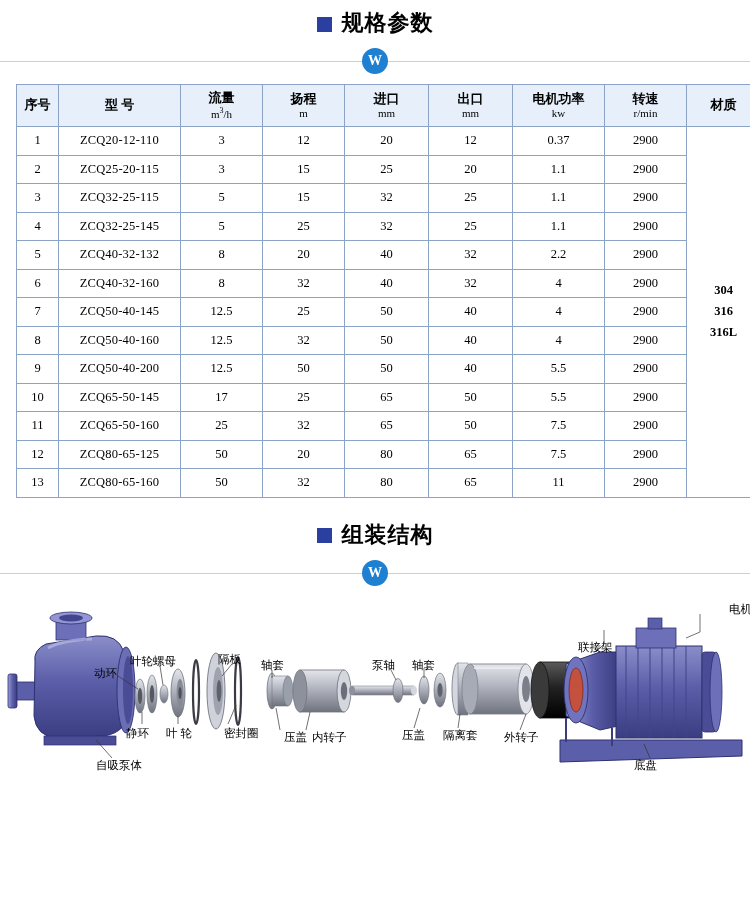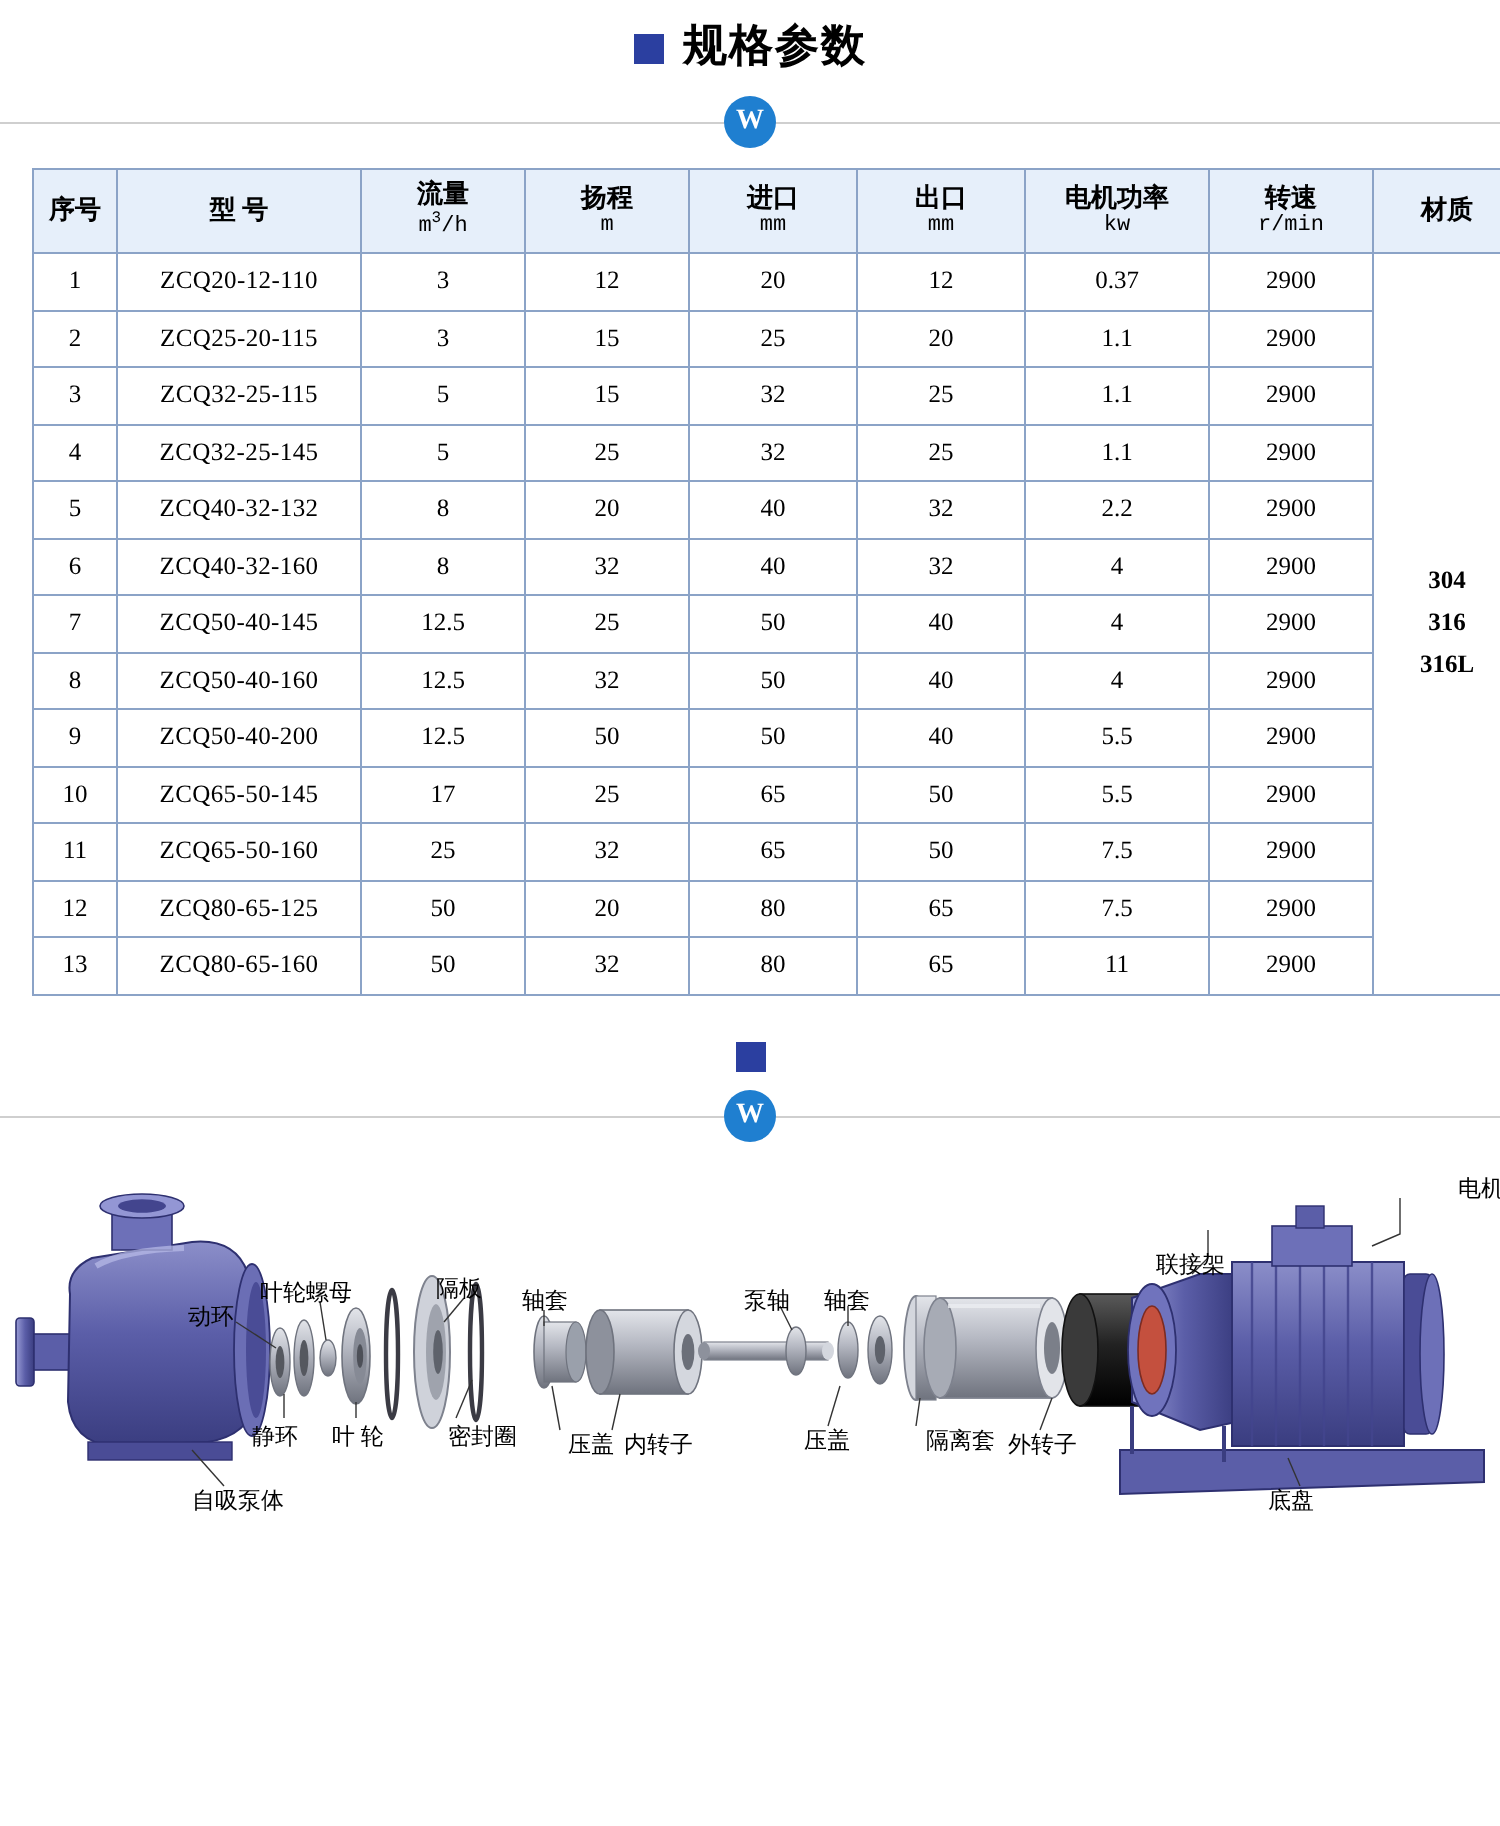--- a/index.html
+++ b/index.html
@@ -79,21 +79,21 @@
     background: #e6effa;
     height: 42px;
     font-weight: bold;
     line-height: 1.15;
     font-size: 13px;
   }
   table.spec thead th .unit {
     display: block;
     font-weight: normal;
     font-size: 11px;
-    font-family: Liberation Mono, monospace;
+    font-family: Liberation Serif, serif;
   }
   table.spec tbody td { height: 28.5px; }
   .col-no { width: 42px; }
   .col-model { width: 122px; }
   .col-num { width: 82px; }
   .col-num2 { width: 84px; }
   .col-power { width: 92px; }
   .col-speed { width: 82px; }
   .col-mat { width: 74px; }
   td.material {
@@ -310,20 +310,21 @@
           <td>65</td>
           <td class="low">11</td>
           <td>2900</td>
         </tr>
       </tbody>
     </table>
   </div>
 
   <div class="section-head" style="padding-top:22px;">
     <span class="sq"></span>
+    <span class="section-title">组装结构</span>
   </div>
   <div class="divider-wrap">
     <div class="divider-line"></div>
     <div class="divider-badge">W</div>
   </div>
 
   <div class="diagram">
     <svg width="750" height="300" viewBox="0 0 750 300">
       <defs>
         <linearGradient id="gBody" x1="0" y1="0" x2="0" y2="1">
@@ -487,21 +488,21 @@
     <span class="lbl" style="left:682px; top:12px;margin-left:47px;">电机</span>
     <span class="lbl" style="left:578px; top:28px;margin-top:22px;">联接架</span>
     <span class="lbl" style="left:130px; top:64px;">叶轮螺母</span>
     <span class="lbl" style="left:218px; top:62px;">隔板</span>
     <span class="lbl" style="left:94px;  top:76px;">动环</span>
     <span class="lbl" style="left:261px; top:68px;">轴套</span>
     <span class="lbl" style="left:372px; top:68px;">泵轴</span>
     <span class="lbl" style="left:412px; top:68px;">轴套</span>
     <span class="lbl" style="left:402px; top:138px;">压盖</span>
     <span class="lbl" style="left:284px; top:140px;">压盖</span>
-    <span class="lbl" style="left:463px; top:138px;">隔离套</span>
+    <span class="lbl" style="left:443px; top:138px;">隔离套</span>
     <span class="lbl" style="left:504px; top:140px;">外转子</span>
     <span class="lbl" style="left:312px; top:140px;">内转子</span>
     <span class="lbl" style="left:224px; top:136px;">密封圈</span>
     <span class="lbl" style="left:166px; top:136px;">叶 轮</span>
     <span class="lbl" style="left:126px; top:136px;">静环</span>
     <span class="lbl" style="left:96px;  top:168px;">自吸泵体</span>
     <span class="lbl" style="left:634px; top:168px;">底盘</span>
   </div>
 
 </div>

